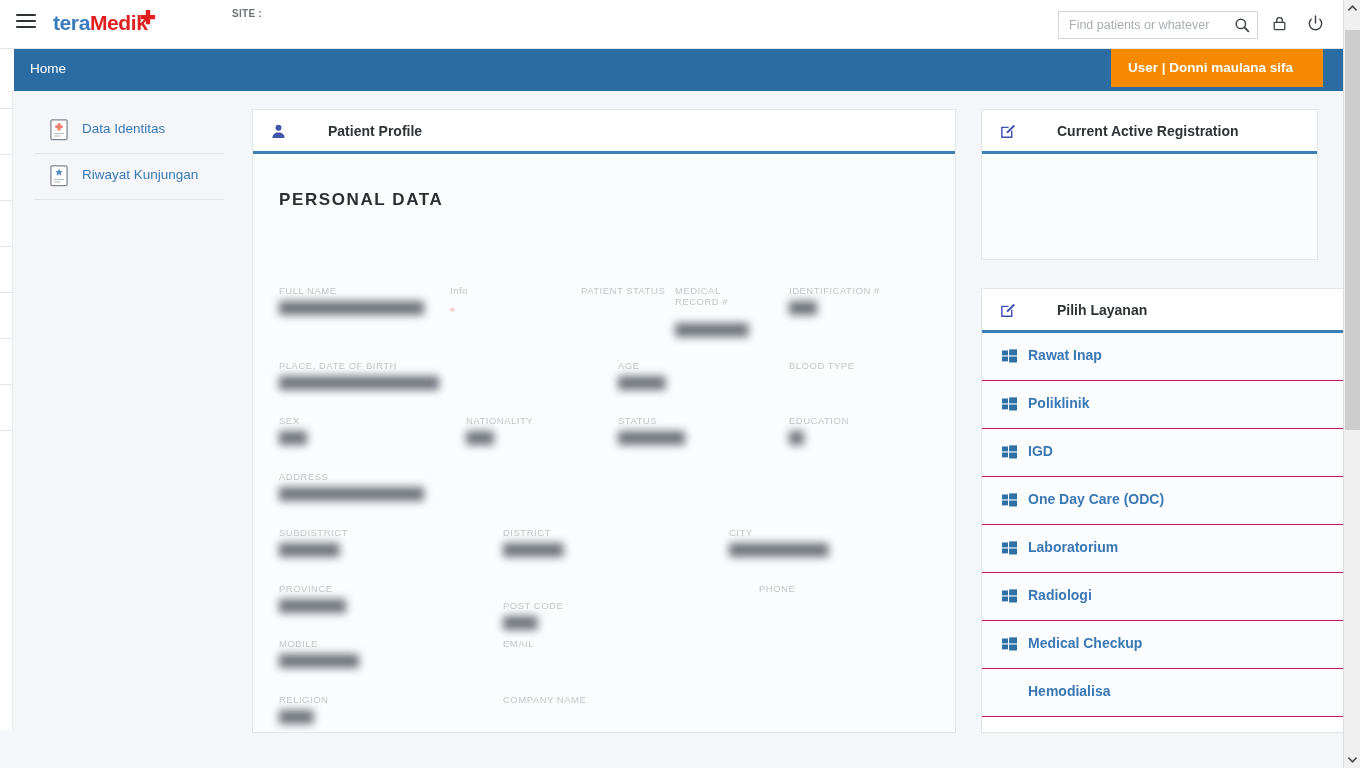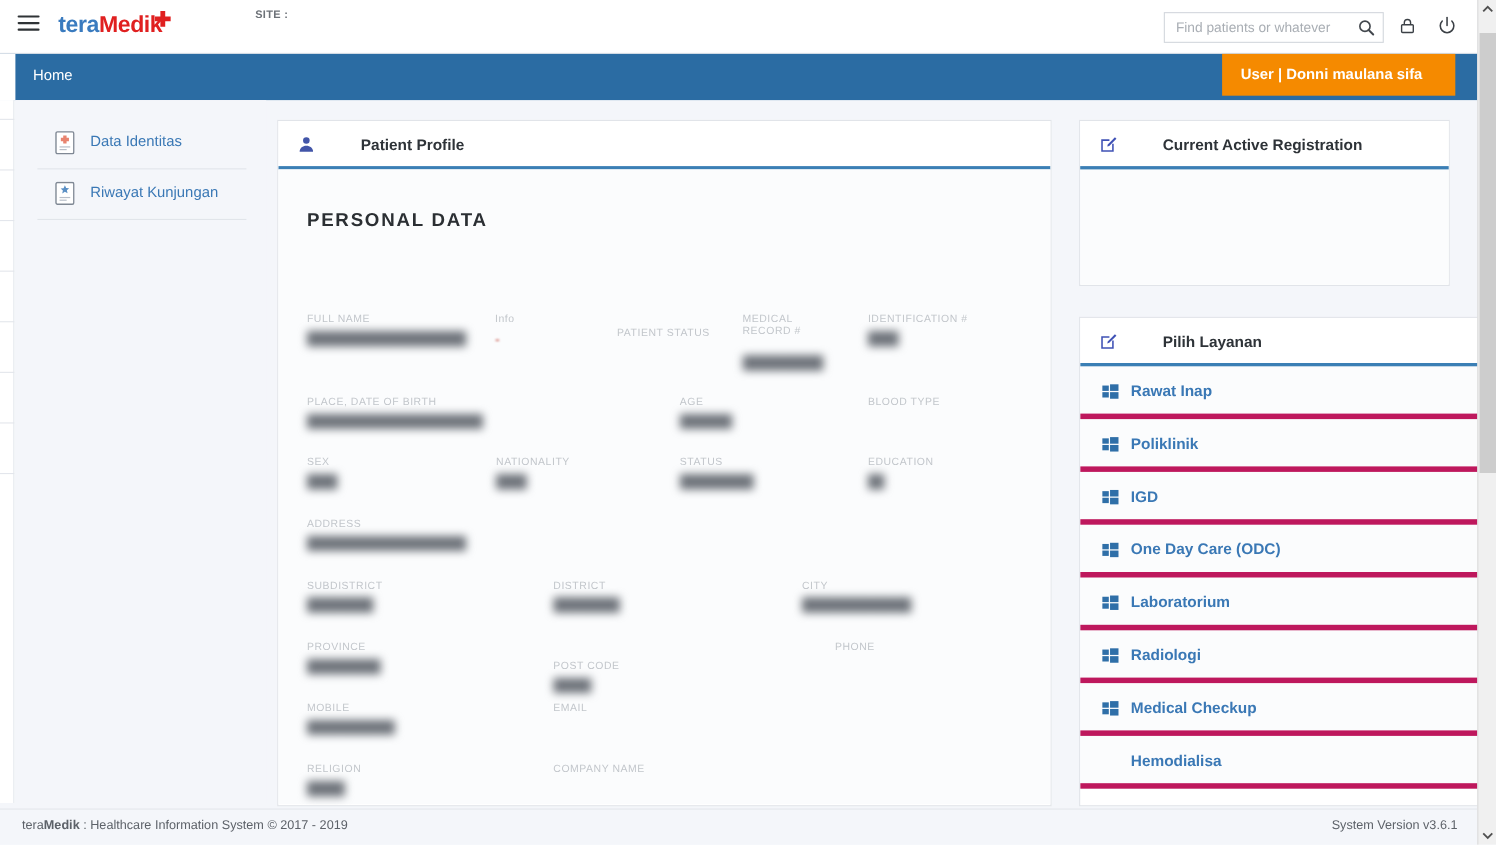--- a/index.html
+++ b/index.html
@@ -204,21 +204,21 @@
     position: absolute; left: 981px; top: 288px;
     width: 376px; height: 445px;
     overflow: hidden;
   }
   .panel-body-layanan {
     background: #fbfcfd;
   }
   .layanan-item {
     position: relative;
     height: 48px;
-    border-bottom: 5px solid #be185d;
+    border-bottom: 1px solid #be185d;
     cursor: pointer;
   }
   .layanan-item .lay-icon {
     position: absolute; left: 20px; top: 16px;
     width: 15px; height: 15px;
   }
   .layanan-item .lay-label {
     position: absolute; left: 46px; top: 14px;
     font-size: 14px; font-weight: bold; color: #3a78b5;
     white-space: nowrap;
@@ -353,21 +353,21 @@
       <div class="section-title">PERSONAL DATA</div>
       <div id="fields-host">
           <div class="field" style="left: 26px; top: 131px;">
             <div class="f-label" style="white-space: nowrap;">FULL NAME</div>
             <div class="f-value" style="letter-spacing: -2px; width: 145px; overflow: hidden;">██████████████████████</div>
           </div>
           <div class="field" style="left: 197px; top: 131px;">
             <div class="f-label" style="white-space: nowrap;">Info</div>
             <div class="f-value redmark" style="font-size: 13px;">-</div>
           </div>
-          <div class="field" style="left: 308px; top: 131px; margin-top: 12px;">
+          <div class="field" style="left: 328px; top: 131px;">
             <div class="f-label" style="white-space: nowrap;">PATIENT STATUS</div>
             <div class="f-value clear"></div>
           </div>
           <div class="field" style="left: 422px; top: 131px;">
             <div class="f-label">MEDICAL
 RECORD #</div>
             <div class="f-value" style="letter-spacing: -2px; width: 80px; overflow: hidden; margin-top: 16px;">███████████</div>
           </div>
           <div class="field" style="left: 536px; top: 131px;">
             <div class="f-label" style="white-space: nowrap;">IDENTIFICATION #</div>
@@ -382,21 +382,21 @@
             <div class="f-value" style="letter-spacing: -2px; width: 55px; overflow: hidden;">███████</div>
           </div>
           <div class="field" style="left: 536px; top: 206px;">
             <div class="f-label" style="white-space: nowrap;">BLOOD TYPE</div>
             <div class="f-value clear"></div>
           </div>
           <div class="field" style="left: 26px; top: 261px;">
             <div class="f-label" style="white-space: nowrap;">SEX</div>
             <div class="f-value" style="letter-spacing: -2px; width: 28px; overflow: hidden;">████</div>
           </div>
-          <div class="field" style="left: 198px; top: 261px;">
+          <div class="field" style="left: 213px; top: 261px;">
             <div class="f-label" style="white-space: nowrap;">NATIONALITY</div>
             <div class="f-value" style="letter-spacing: -2px; width: 28px; overflow: hidden;">████</div>
           </div>
           <div class="field" style="left: 365px; top: 261px;">
             <div class="f-label" style="white-space: nowrap;">STATUS</div>
             <div class="f-value" style="letter-spacing: -2px; width: 80px; overflow: hidden;">██████████</div>
           </div>
           <div class="field" style="left: 536px; top: 261px;">
             <div class="f-label" style="white-space: nowrap;">EDUCATION</div>
             <div class="f-value" style="letter-spacing: -2px; width: 16px; overflow: hidden;">██</div>
@@ -531,26 +531,20 @@
               <rect x="7.6" y="8" width="8.4" height="6.4" fill="#2f6fa8"></rect>
             </svg></span>
           <span class="lay-label">Medical Checkup</span>
         </div>
         <div class="layanan-item">
           <span class="lay-label">Hemodialisa</span>
         </div>
       </div>
   </div>
 
-  <div class="footer">
-    <div class="footer-left">
-      <span>tera</span><b>Medik</b><span> : Healthcare Information System © 2017 - 2019</span>
-    </div>
-    <div class="footer-right">System Version v3.6.1</div>
-  </div>
 
   <div class="scrollbar">
     <div class="sb-arrow up">
       <svg width="11" height="11" viewBox="0 0 12 12">
           <path d="M1.5 8L6 3.5 10.5 8" fill="none" stroke="currentColor" stroke-width="1.8"></path>
         </svg>
     </div>
     <div class="sb-thumb"></div>
     <div class="sb-arrow down">
       <svg width="11" height="11" viewBox="0 0 12 12">

